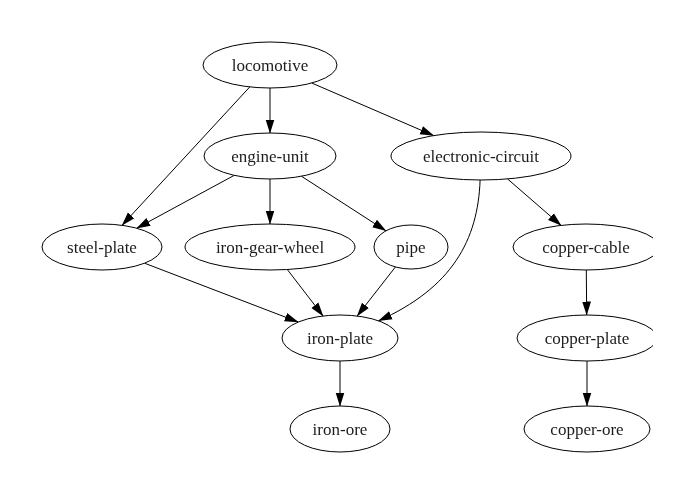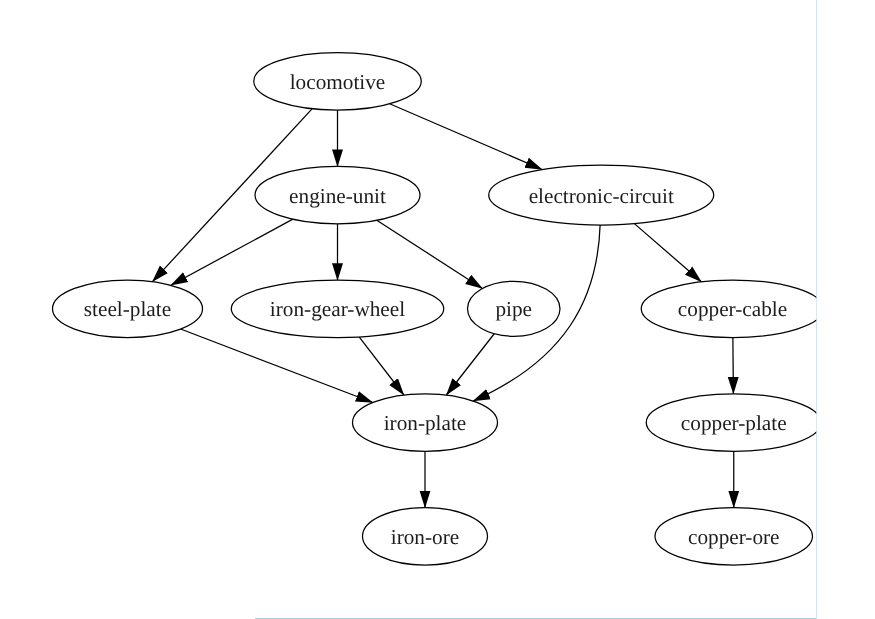--- a/index.html
+++ b/index.html
@@ -5,21 +5,21 @@
   html, body {
     margin: 0;
     padding: 0;
     background: #ffffff;
     font-family: "Liberation Serif", "DejaVu Serif", serif;
   }
   .canvas {
     position: relative;
     width: 653px;
     height: 495px;
-    background: #0369a1;
+    background: #404040;
     overflow: hidden;
   }
   svg { display: block; }
   .node-ellipse {
     fill: #ffffff;
     stroke: #000000;
     stroke-width: 1;
   }
   .node-label {
     fill: #1c1c1c;

